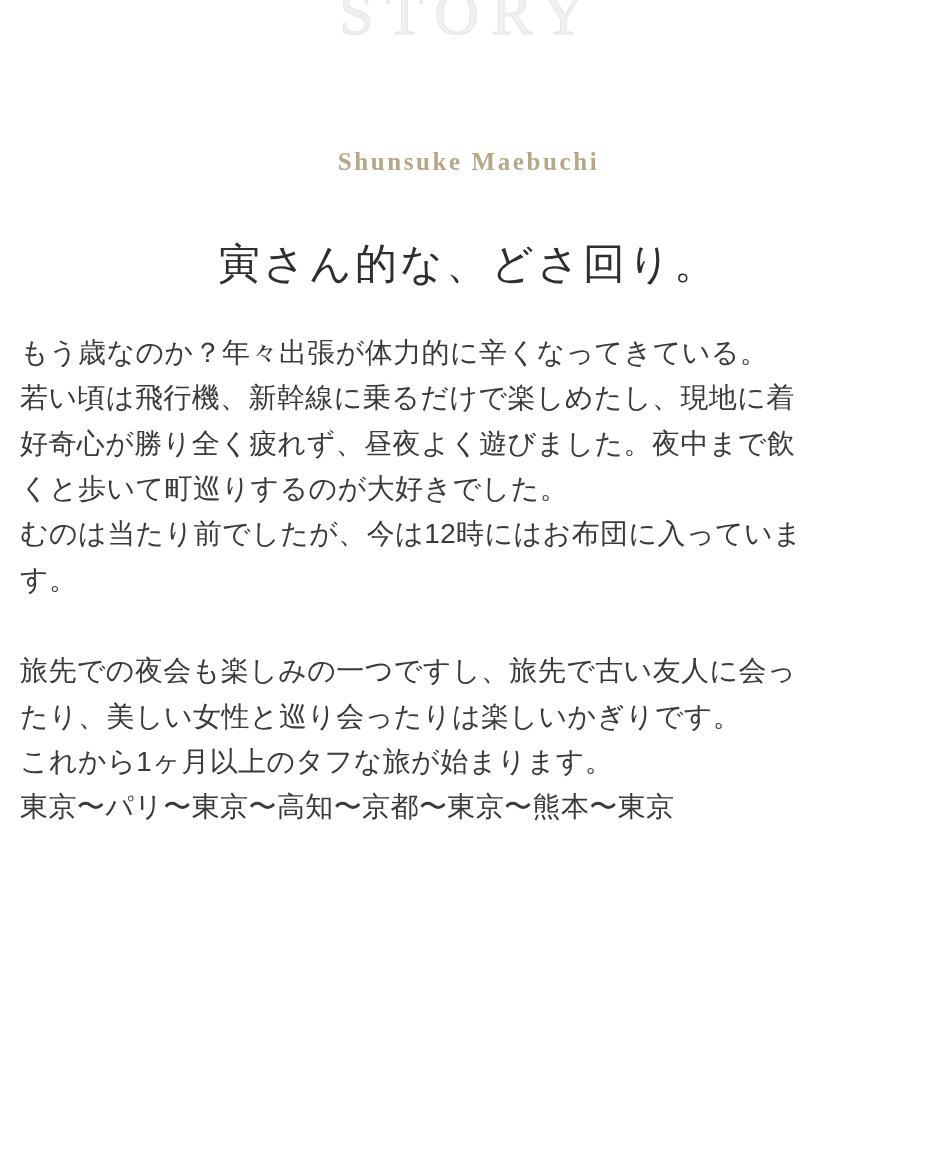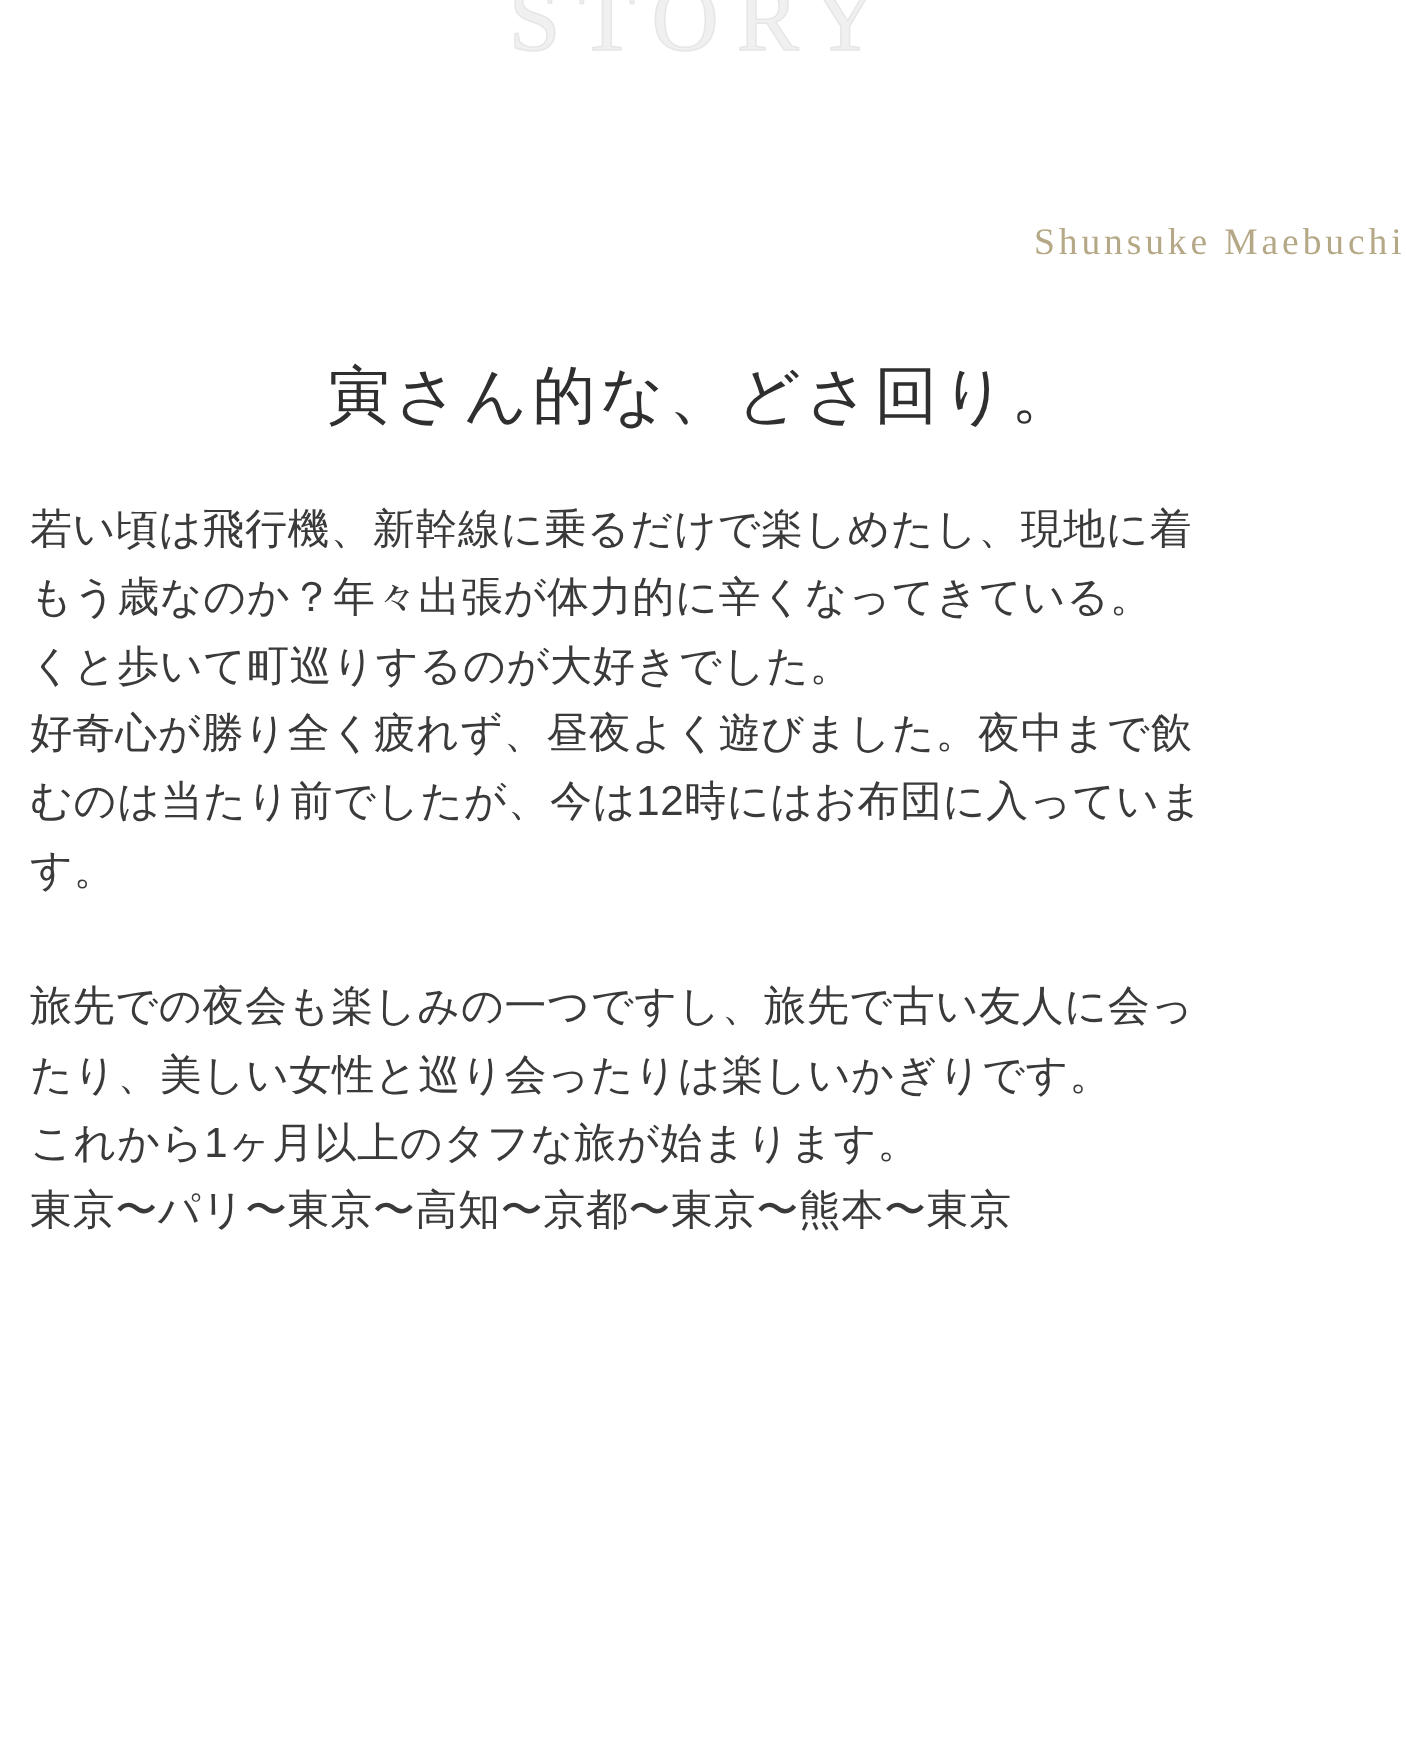--- a/index.html
+++ b/index.html
@@ -38,26 +38,27 @@
     text-shadow: 0 0 0 #f0f0f0;
     user-select: none;
     white-space: nowrap;
   }
 
   .byline {
     position: absolute;
     top: 148px;
     left: 0;
     width: 937px;
-    text-align: right;
+    text-align: center;
     font-family: "Liberation Serif", "DejaVu Serif", serif;
     font-size: 25px;
     letter-spacing: 2.6px;
     color: #b3a municipal;
     color: #b5a886;
+    font-weight: bold;
   }
 
   .article-title {
     position: absolute;
     top: 208px;
     left: 0;
     width: 937px;
     text-align: center;
     font-family: "Liberation Serif", "DejaVu Serif", serif;
     font-size: 42px;
@@ -96,24 +97,24 @@
 
   <div class="watermark">STORY</div>
 
   <div class="byline">Shunsuke Maebuchi</div>
 
   <h1 class="article-title">寅さん的な、どさ回り。</h1>
 
   <div class="body-text">
 
     <p class="para">
+      <span class="line">もう歳なのか？年々出張が体力的に辛くなってきている。</span>
       <span class="line">若い頃は飛行機、新幹線に乗るだけで楽しめたし、現地に着</span>
-      <span class="line">もう歳なのか？年々出張が体力的に辛くなってきている。</span>
+      <span class="line">好奇心が勝り全く疲れず、昼夜よく遊びました。夜中まで飲</span>
       <span class="line">くと歩いて町巡りするのが大好きでした。</span>
-      <span class="line">好奇心が勝り全く疲れず、昼夜よく遊びました。夜中まで飲</span>
       <span class="line">むのは当たり前でしたが、今は12時にはお布団に入っていま</span>
       <span class="line">す。</span>
     </p>
 
     <div class="para-gap"></div>
 
     <p class="para">
       <span class="line">旅先での夜会も楽しみの一つですし、旅先で古い友人に会っ</span>
       <span class="line">たり、美しい女性と巡り会ったりは楽しいかぎりです。</span>
       <span class="line">これから1ヶ月以上のタフな旅が始まります。</span>

